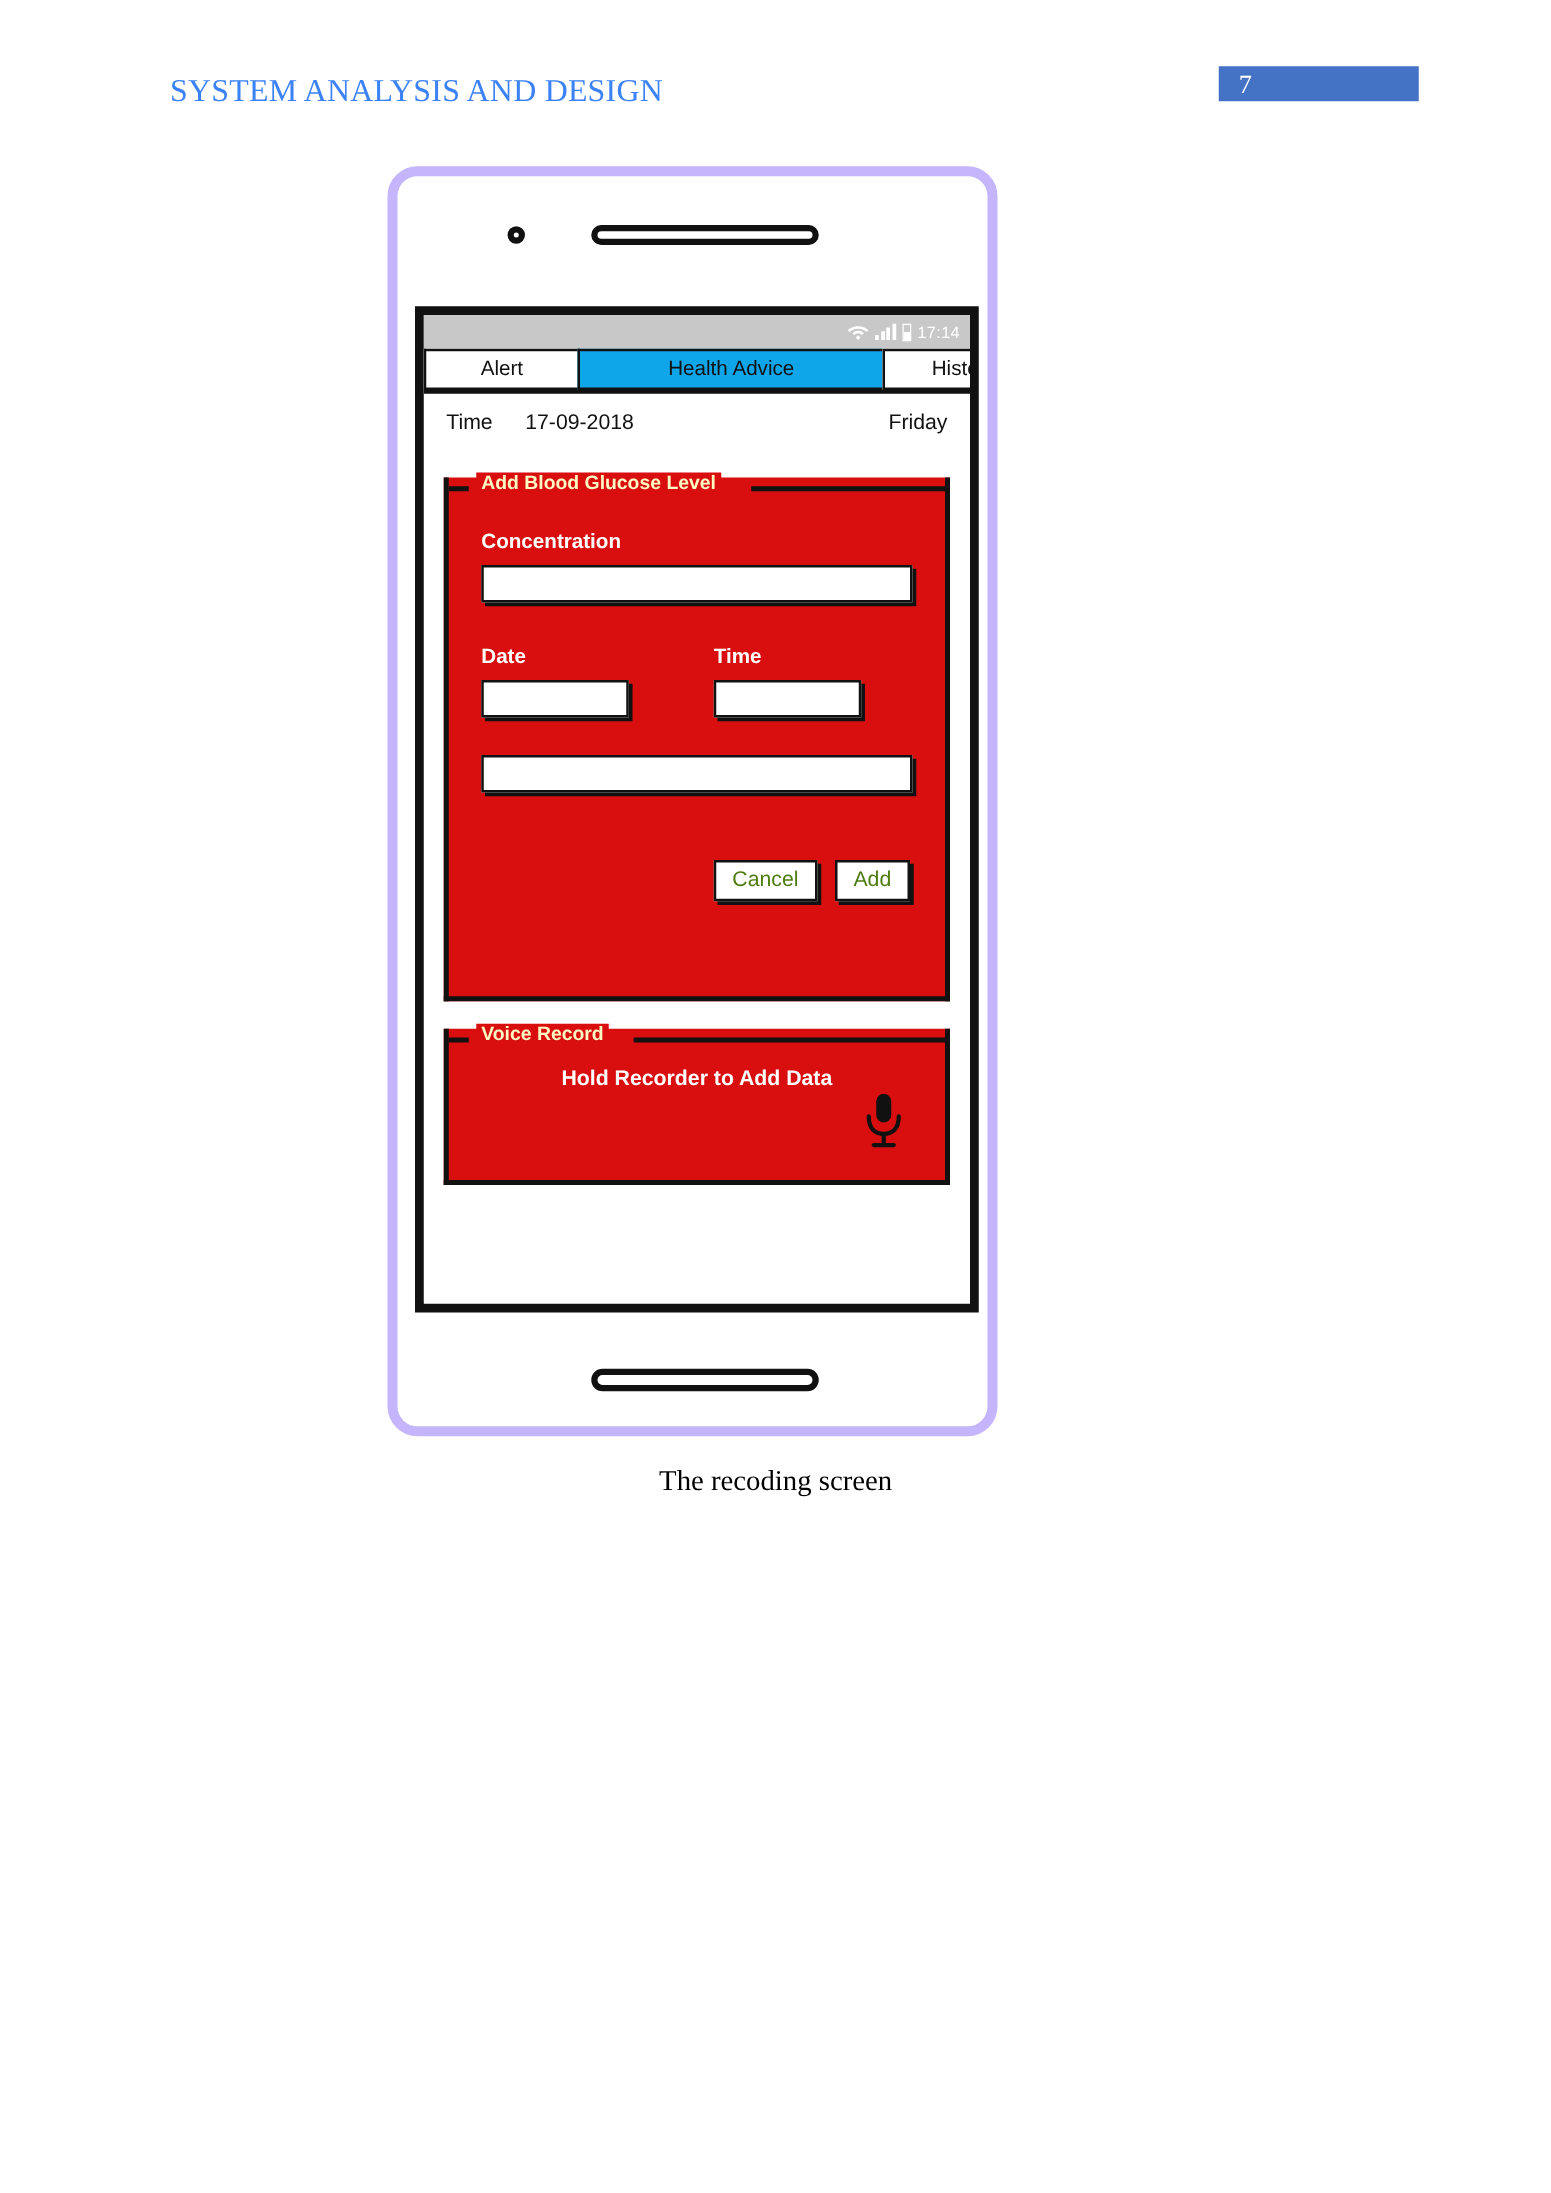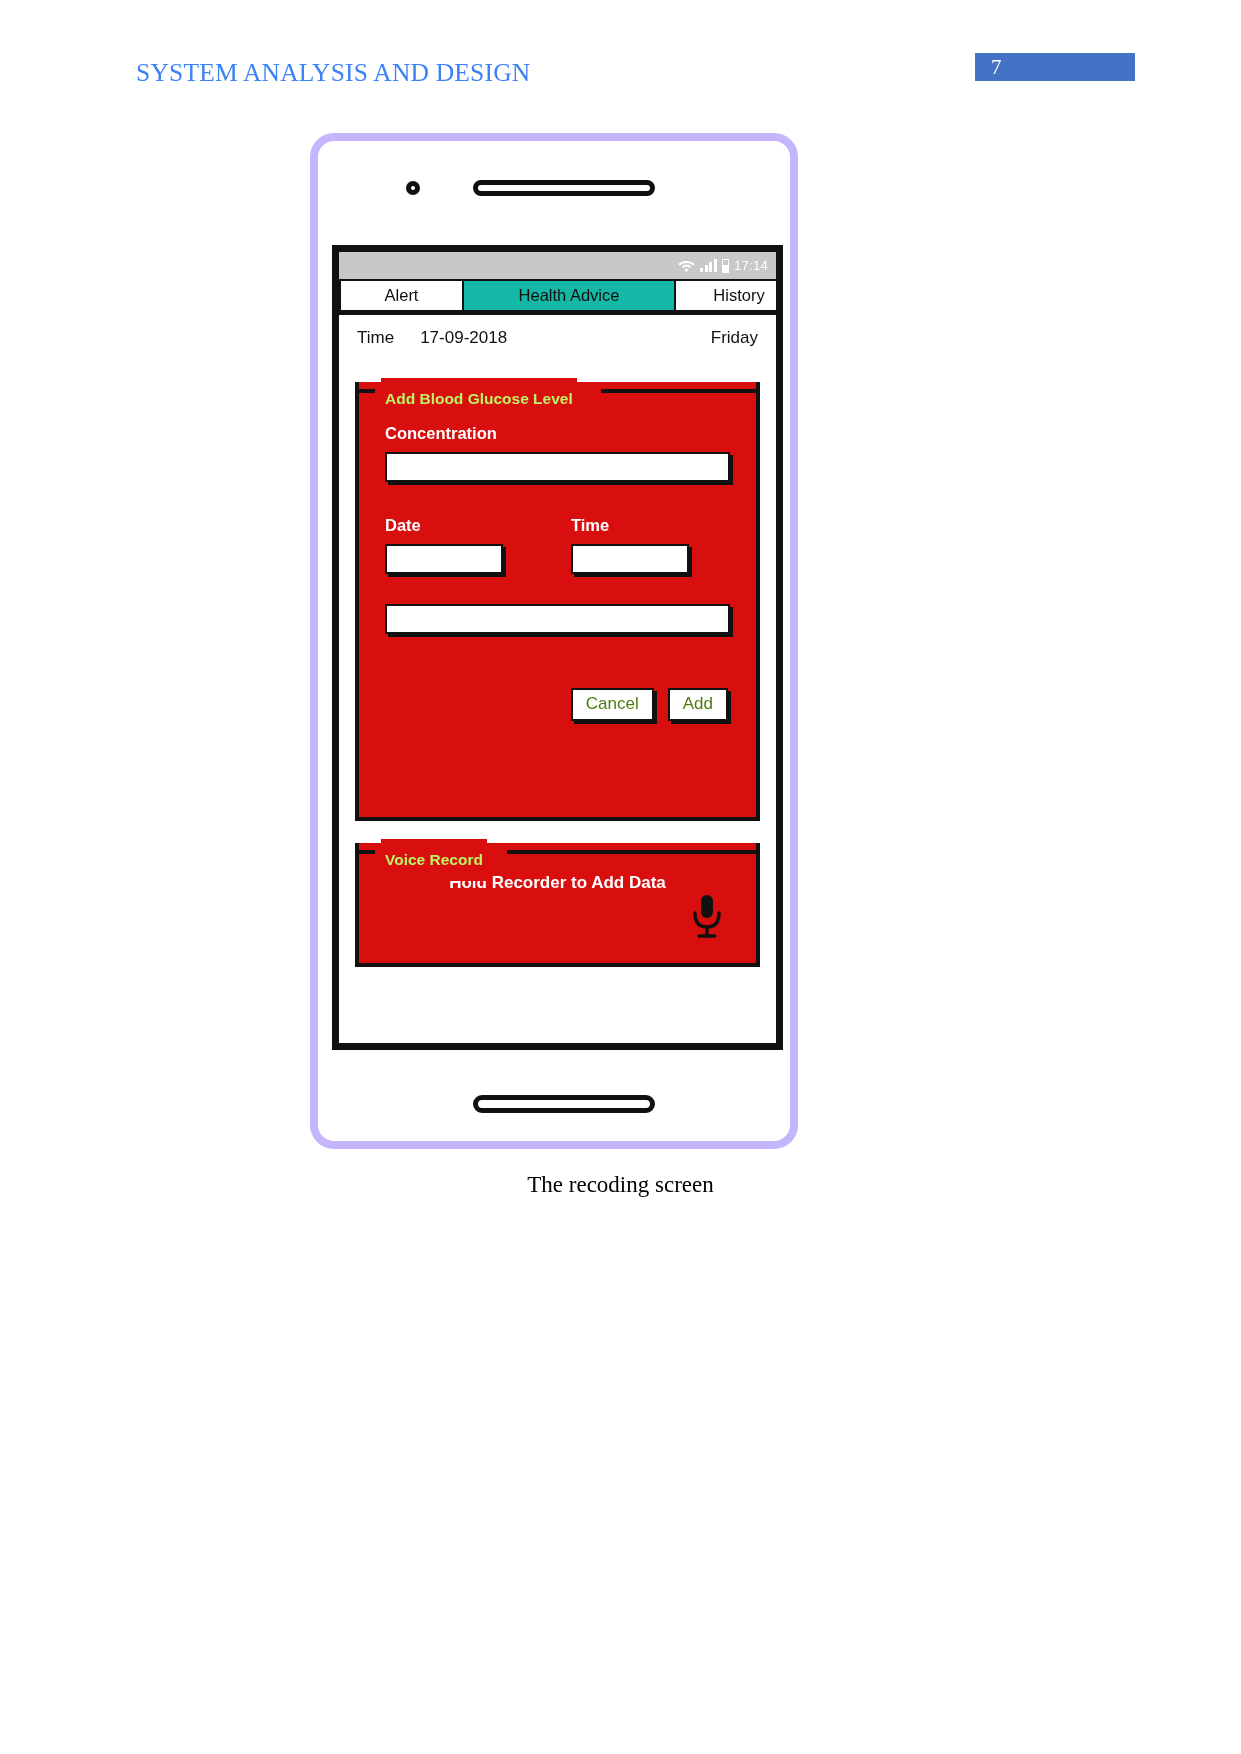--- a/index.html
+++ b/index.html
@@ -213,21 +213,21 @@
     font-size: 16.5px;
     color: #111111;
     background: #ffffff;
     border: 2.5px solid #111111;
     border-right: none;
     box-sizing: border-box;
     font-family: "Liberation Sans", sans-serif;
   }
   .tab:last-child { border-right: 2.5px solid #111111; }
   .tab.tab-alert { width: 123px; }
-  .tab.tab-health { width: 212px; background: #14b8a6; }
+  .tab.tab-health { width: 244px; background: #0ea5e9; }
   .tab.tab-history { width: 130px; }
 
   
   .daterow {
     display: flex;
     align-items: center;
     padding: 13px 18px 6px 18px;
     font-size: 17px;
     color: #111111;
     font-family: "Liberation Sans", sans-serif;
@@ -255,30 +255,30 @@
     top: 7px;
     height: 4px;
     background: #111111;
   }
   .panel-legend-row .line-l { left: 0; width: 16px; }
   .panel-legend-row .line-r { right: 0; left: 242px; }
   .panel-legend {
     position: absolute;
     top: -4px;
     left: 22px;
-    color: #bef264;
+    color: #fef9c3;
     font-size: 15.5px;
     font-weight: bold;
     background: #d90f0f;
-    padding: 12px 4px;
+    padding: 0 4px;
     white-space: nowrap;
     font-family: "Liberation Sans", sans-serif;
   }
   .panel-body {
-    padding: 26px 26px 38px 26px;
+    padding: 26px 26px 18px 26px;
   }
   .field-label {
     color: #ffffff;
     font-size: 16.5px;
     font-weight: bold;
     margin-bottom: 9px;
     font-family: "Liberation Sans", sans-serif;
   }
   .txt-input {
     background: #ffffff;

